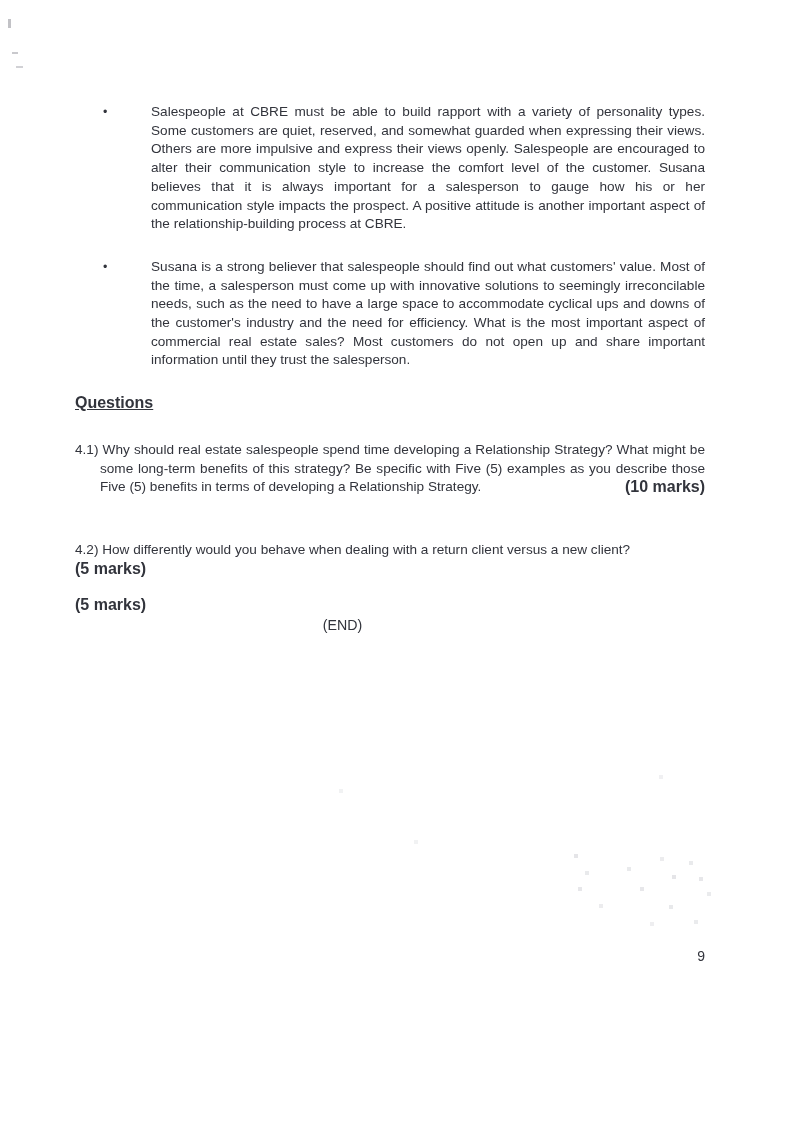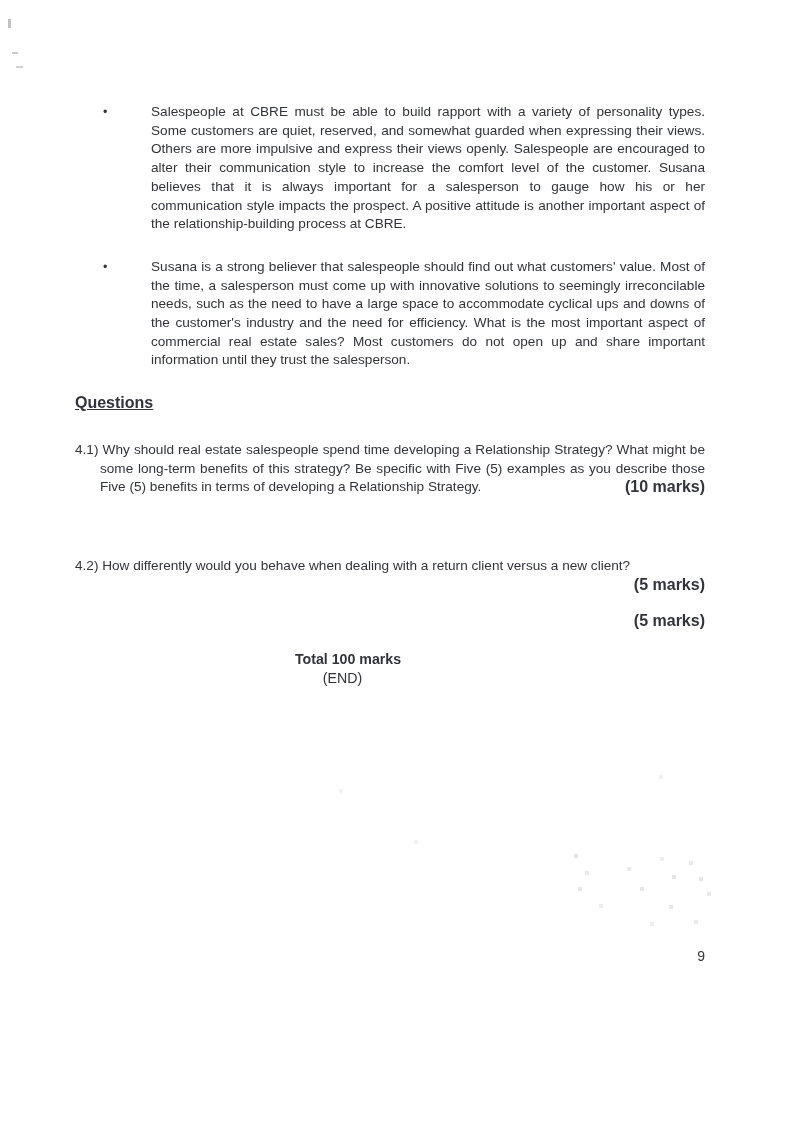--- a/index.html
+++ b/index.html
@@ -30,31 +30,31 @@
     font-size: 12.5px;
   }
   .bullet-text { width: 583px; text-align: justify; margin-left: 29px; }
   .heading {
     margin-top: 12px;
     font-weight: bold;
     font-size: 16px;
     text-decoration: underline;
   }
   .question-block.qb1 { margin-top: 28px; }
-  .question-block.qb2 { margin-top: 60px; }
+  .question-block.qb2 { margin-top: 44px; }
   .question-block.qb3 { margin-top: 17px; }
   .question {
     padding-left: 25px;
     text-indent: -25px;
     text-align: justify;
   }
   .qb3 .question { padding-left: 29px; }
   .marks { font-weight: bold; font-size: 16px; white-space: nowrap; }
   .marks-float { float: right; text-indent: 0; }
-  .marks-line { text-align: right; }
+  .marks-line { text-align: left; }
   .total-line {
     margin-top: 18px;
     width: 546px;
     text-align: center;
     font-weight: bold;
     font-size: 14.2px;
   }
   .end-line {
     margin-top: 0;
     width: 535px;
@@ -136,20 +136,19 @@
         <span class="marks">(5 marks)</span>
       </div>
     </div>
 
     <div class="question-block qb3">
       <div class="marks-line">
         <span class="marks">(5 marks)</span>
       </div>
     </div>
 
-    <div class="total-line">Total 100 marks</div>
     <div class="end-line">(END)</div>
 
   </div>
 
   <div class="page-number">9</div>
 
 </div>
 
 </body></html>

